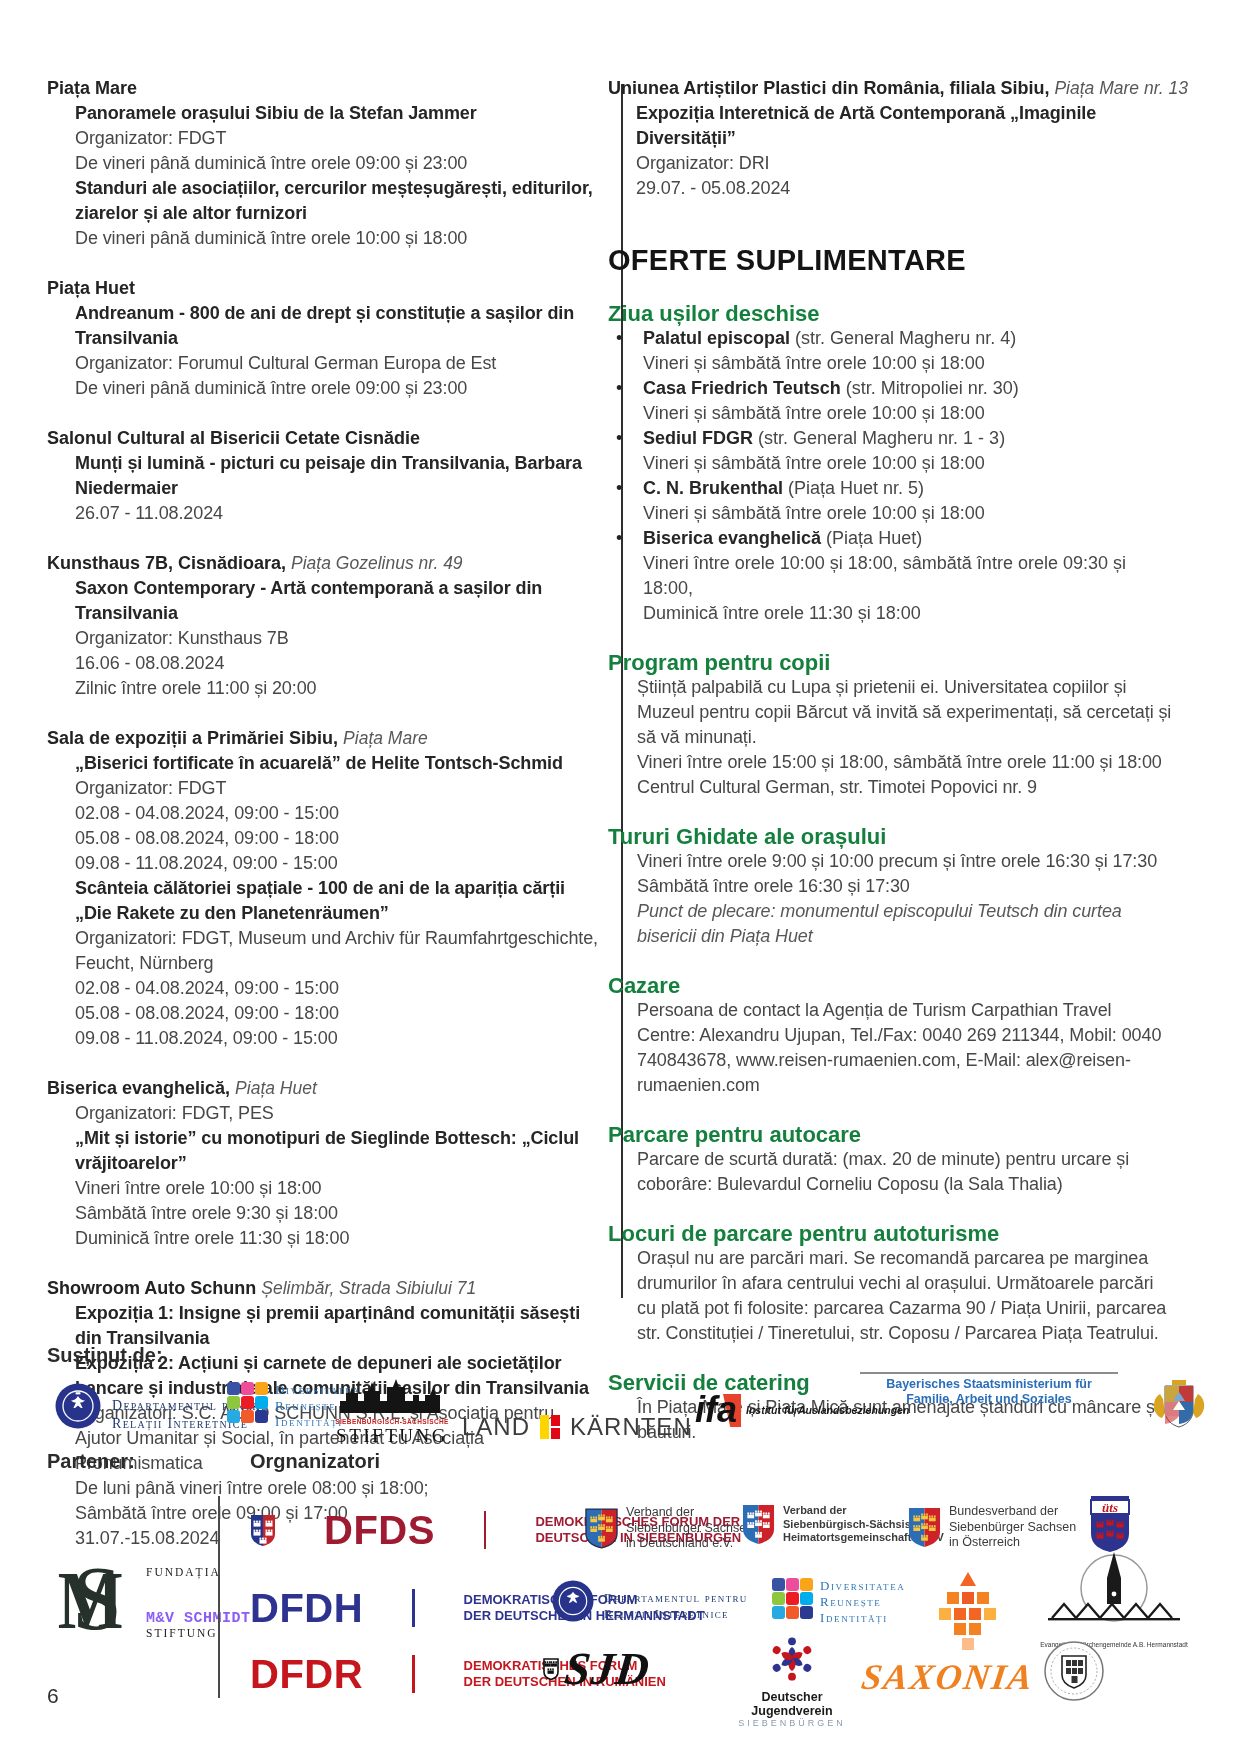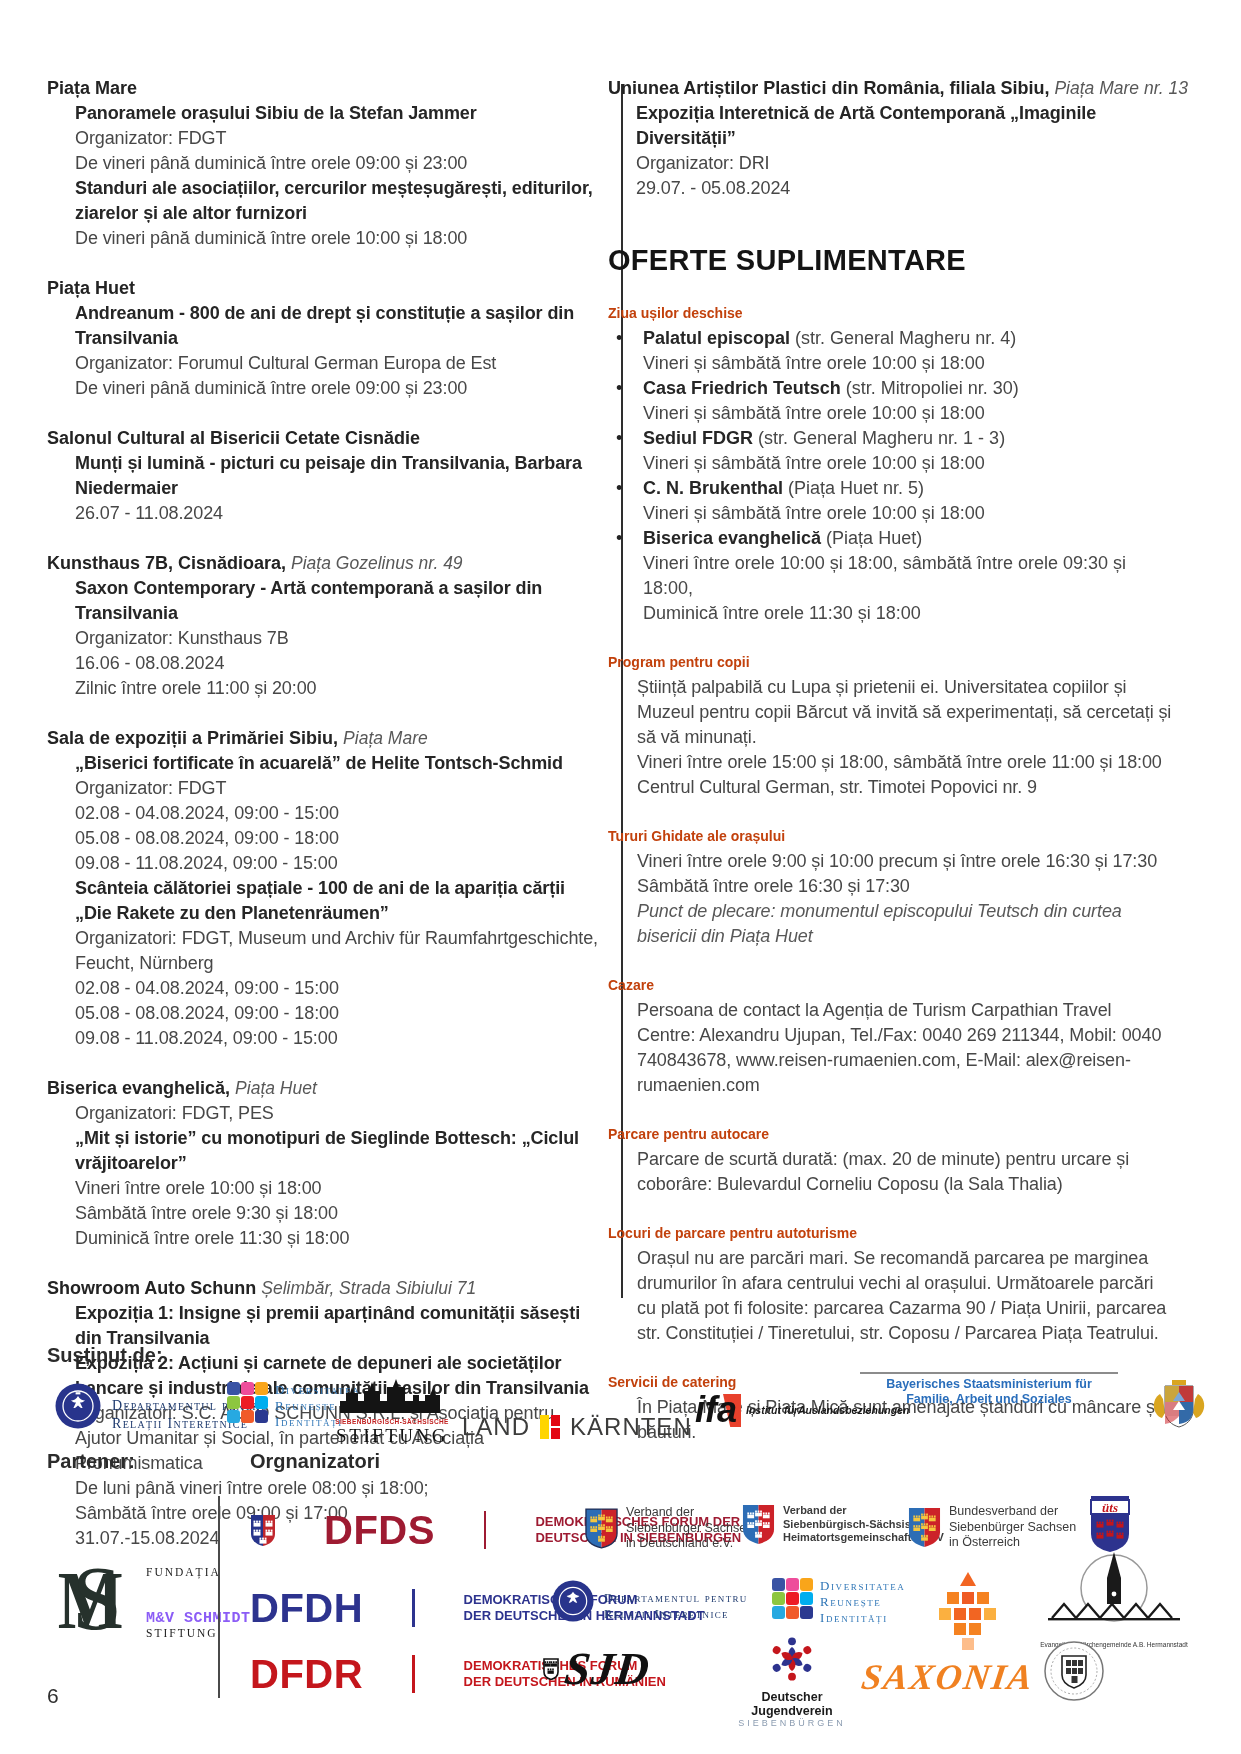--- a/index.html
+++ b/index.html
@@ -11,21 +11,21 @@
   .col-right{left:608px;width:566px;}
   .vdiv{position:absolute;left:621px;top:84px;width:2px;height:1214px;background:#2e2e2e;}
   .blk{margin-bottom:25px;}
   .v{font-weight:bold;color:#232323;font-size:18px;line-height:25px;white-space:nowrap;}
   .v .vi{font-weight:normal;font-style:italic;color:#585858;margin-left:5px;font-size:17.5px;}
   .ln{font-size:18px;line-height:25px;color:#474747;padding-left:28px;letter-spacing:-0.1px;}
   .ln.b{font-weight:bold;color:#262626;}
   .ln.i{font-style:italic;color:#585858;}
   .oferte{font-size:29px;line-height:34px;font-weight:bold;color:#141414;margin:42px 0 0 0;letter-spacing:0.3px;}
   .sec{margin-top:24px;}
-  .sec-title{font-weight:bold;color:#c2410c;font-size:14px;line-height:25px;}
+  .sec-title{font-weight:bold;color:#15803d;font-size:22px;line-height:25px;}
   .sec .ln{padding-left:29px;}
   .bullet{position:relative;padding-left:35px;font-size:18px;line-height:25px;color:#474747;}
   .bullet::before{content:"•";position:absolute;left:8px;top:0;color:#232323;}
   .bname{font-weight:bold;color:#262626;text-align:right;}
   .bdetail{margin-left:5px;}
   
   .flabel{position:absolute;font-size:20px;font-weight:bold;color:#2b2b2b;}
   .lg{position:absolute;}
   .pdiv{position:absolute;left:218px;top:1496px;width:2px;height:202px;background:#4a4a4a;}
   .pagenum{position:absolute;left:47px;top:1684px;font-size:21px;color:#2f2f2f;}

